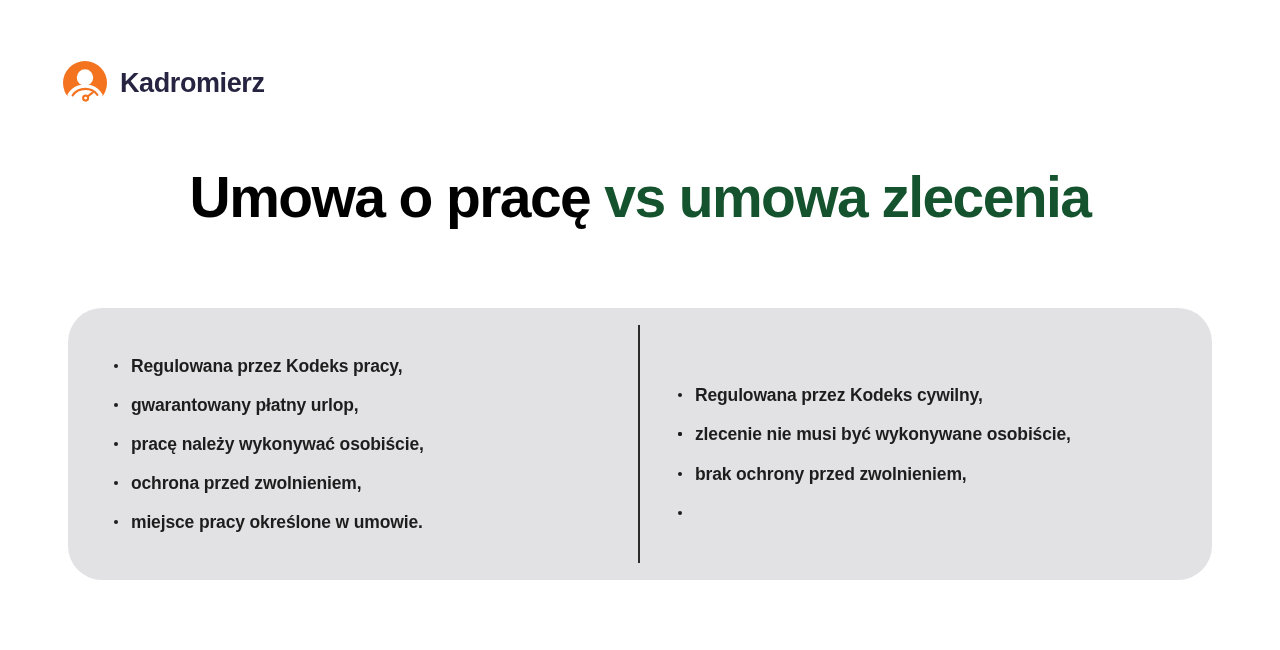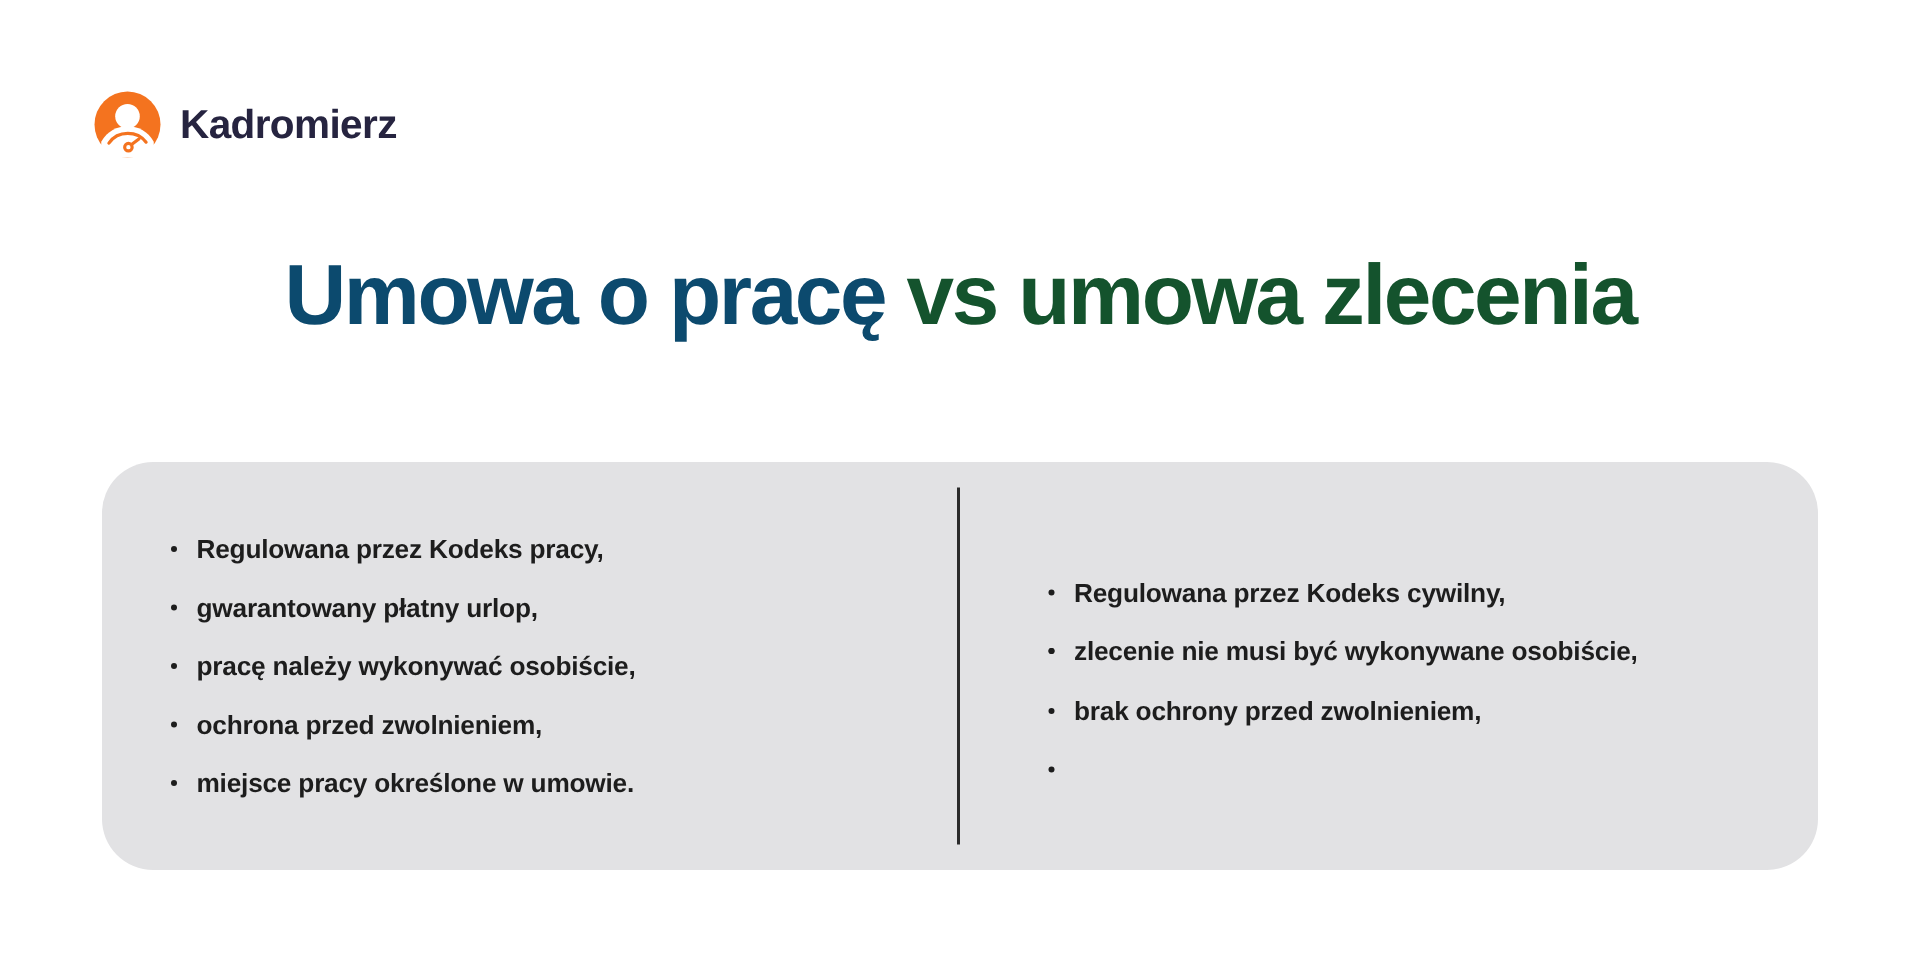--- a/index.html
+++ b/index.html
@@ -48,21 +48,21 @@
     top: 168px;
     text-align: center;
     font-size: 57px;
     font-weight: 700;
     letter-spacing: -1.6px;
     line-height: 1.05;
     color: #2b2b2b;
     white-space: nowrap;
   }
   .headline .accent {
-    color: #0c4a6e;
+    color: #000000;
   }
   .headline .rest {
     color: #14532d;
   }
 
   
   .panel {
     position: absolute;
     left: 68px;
     top: 308px;
@@ -90,21 +90,21 @@
     flex-direction: column;
     justify-content: center;
   }
   .col-left {
     width: 570px;
     padding-left: 46px;
     padding-right: 10px;
   }
   .col-right {
     width: 574px;
-    padding-left: 61px;
+    padding-left: 40px;
     padding-right: 10px;
   }
 
   .bullet-list {
     list-style: none;
     margin: 0;
     padding: 0;
   }
   .bullet-item {
     position: relative;

